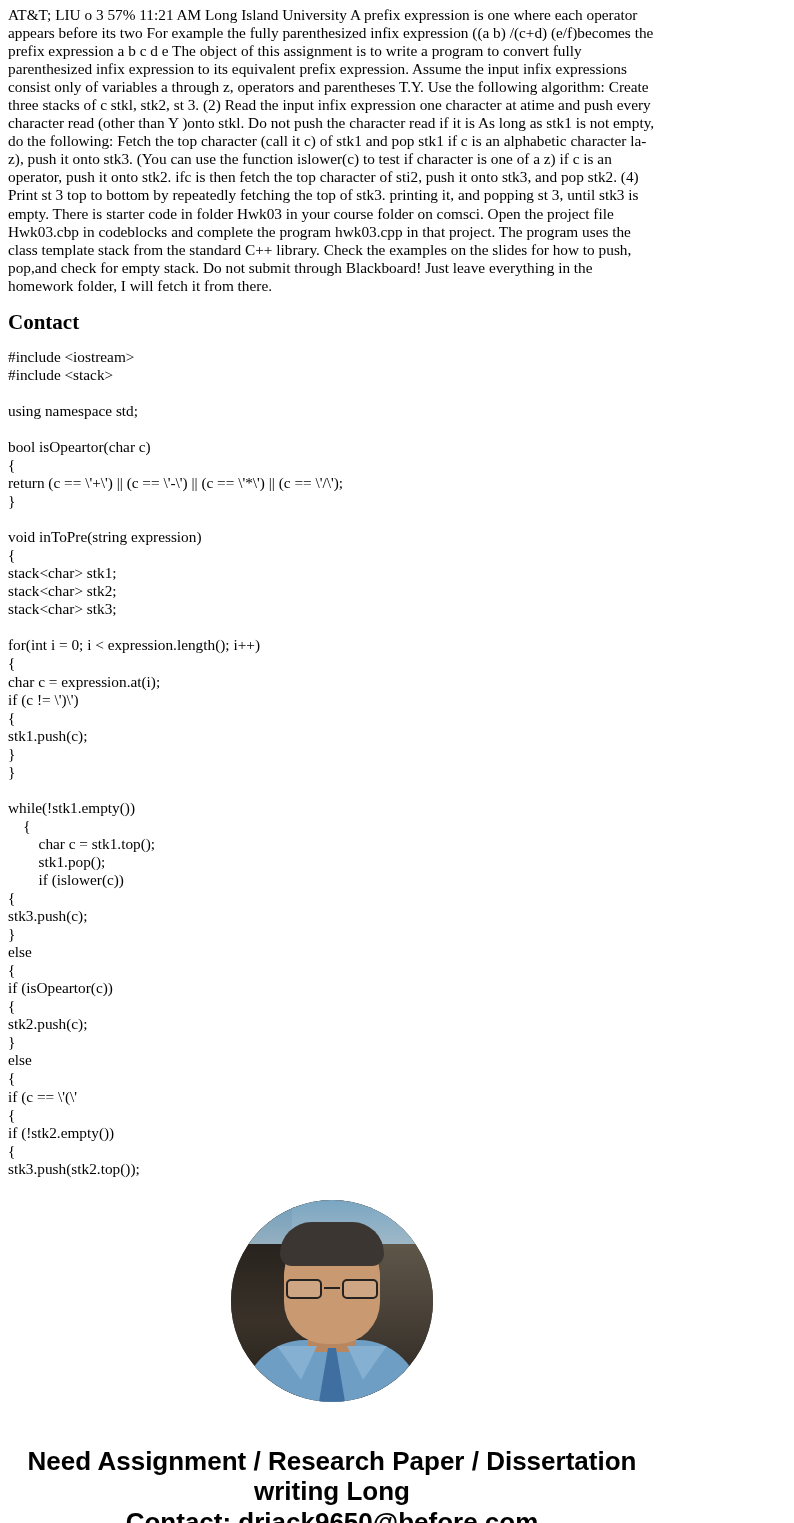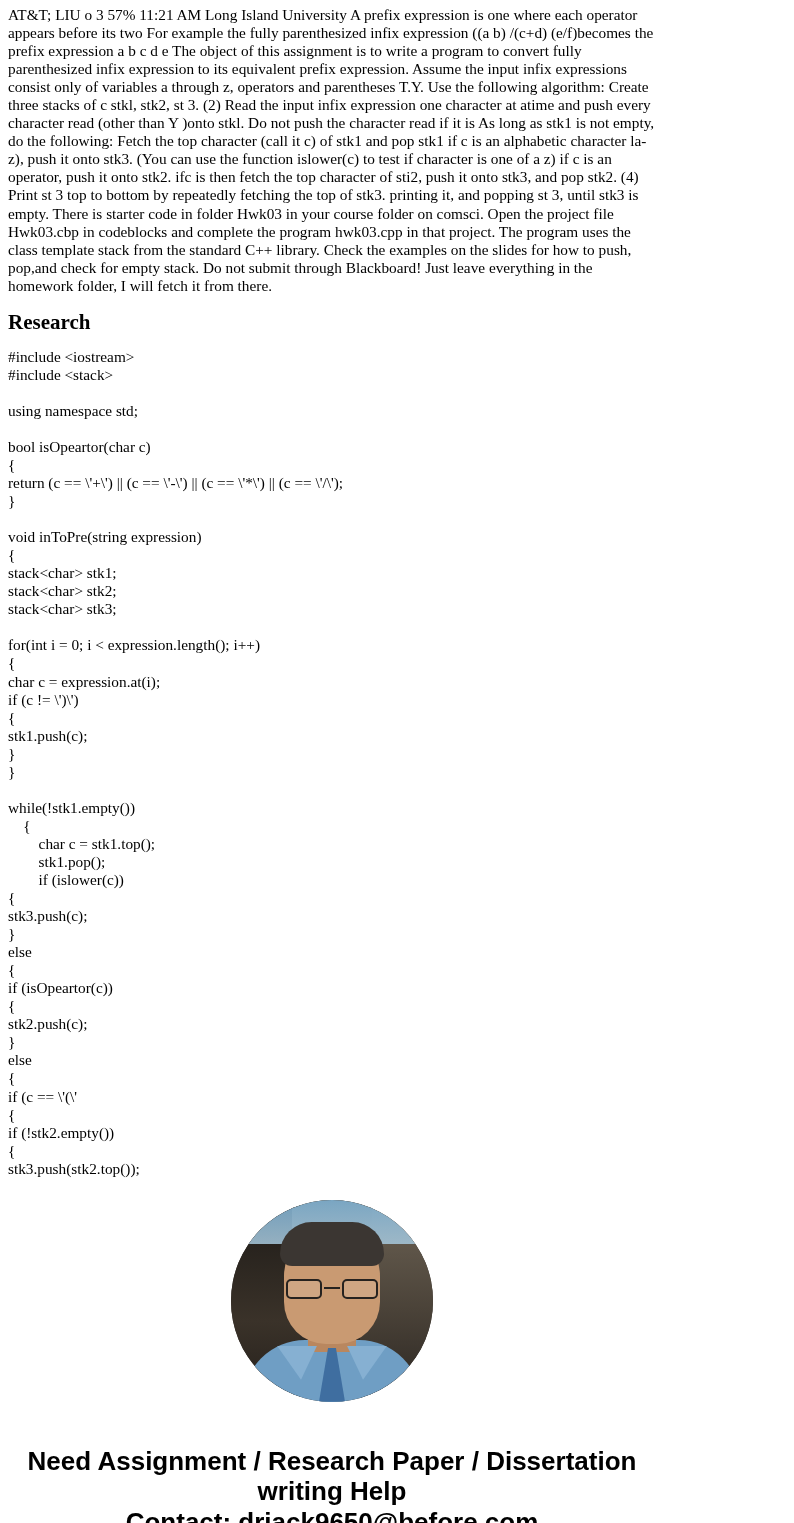--- a/index.html
+++ b/index.html
@@ -180,21 +180,21 @@
     display: block;
   }
 </style>
 </head>
 <body>
 
 <div class="page">
 
   <p class="intro">AT&amp;T; LIU o 3 57% 11:21 AM Long Island University A prefix expression is one where each operator appears before its two For example the fully parenthesized infix expression ((a b) /(c+d) (e/f)becomes the prefix expression a b c d e The object of this assignment is to write a program to convert fully parenthesized infix expression to its equivalent prefix expression. Assume the input infix expressions consist only of variables a through z, operators and parentheses T.Y. Use the following algorithm: Create three stacks of c stkl, stk2, st 3. (2) Read the input infix expression one character at atime and push every character read (other than Y )onto stkl. Do not push the character read if it is As long as stk1 is not empty, do the following: Fetch the top character (call it c) of stk1 and pop stk1 if c is an alphabetic character la-z), push it onto stk3. (You can use the function islower(c) to test if character is one of a z) if c is an operator, push it onto stk2. ifc is then fetch the top character of sti2, push it onto stk3, and pop stk2. (4) Print st 3 top to bottom by repeatedly fetching the top of stk3. printing it, and popping st 3, until stk3 is empty. There is starter code in folder Hwk03 in your course folder on comsci. Open the project file Hwk03.cbp in codeblocks and complete the program hwk03.cpp in that project. The program uses the class template stack from the standard C++ library. Check the examples on the slides for how to push, pop,and check for empty stack. Do not submit through Blackboard! Just leave everything in the homework folder, I will fetch it from there.</p>
 
-  <h2 class="solution">Research</h2>
+  <h2 class="solution">Contact</h2>
 
   <div class="code clip" id="code-block"><div class="code-line">#include &lt;iostream&gt;</div><div class="code-line">#include &lt;stack&gt;</div><div class="code-blank"></div><div class="code-line">using namespace std;</div><div class="code-blank"></div><div class="code-line">bool isOpeartor(char c)</div><div class="code-line">{</div><div class="code-line">return (c == \'+\') || (c == \'-\') || (c == \'*\') || (c == \'/\');</div><div class="code-line">}</div><div class="code-blank"></div><div class="code-line">void inToPre(string expression)</div><div class="code-line">{</div><div class="code-line">stack&lt;char&gt; stk1;</div><div class="code-line">stack&lt;char&gt; stk2;</div><div class="code-line">stack&lt;char&gt; stk3;</div><div class="code-blank"></div><div class="code-line">for(int i = 0; i &lt; expression.length(); i++)</div><div class="code-line">{</div><div class="code-line">char c = expression.at(i);</div><div class="code-line">if (c != \')\')</div><div class="code-line">{</div><div class="code-line">stk1.push(c);</div><div class="code-line">}</div><div class="code-line">}</div><div class="code-blank"></div><div class="code-line">while(!stk1.empty())</div><div class="code-line">    {</div><div class="code-line">        char c = stk1.top();</div><div class="code-line">        stk1.pop();</div><div class="code-line">        if (islower(c))</div><div class="code-line">{</div><div class="code-line">stk3.push(c);</div><div class="code-line">}</div><div class="code-line">else</div><div class="code-line">{</div><div class="code-line">if (isOpeartor(c))</div><div class="code-line">{</div><div class="code-line">stk2.push(c);</div><div class="code-line">}</div><div class="code-line">else</div><div class="code-line">{</div><div class="code-line">if (c == \'(\'</div><div class="code-line">{</div><div class="code-line">if (!stk2.empty())</div><div class="code-line">{</div><div class="code-line">stk3.push(stk2.top());</div></div>
 
   <div class="photo-wrap">
     <div class="avatar">
       <div class="bg-left"></div>
       <div class="bg-right"></div>
       <div class="bg-mid"></div>
       <div class="sky"></div>
       <div class="shirt"></div>
@@ -206,17 +206,17 @@
       <div class="hair"></div>
       <div class="glasses">
         <div class="lens l"></div>
         <div class="bridge"></div>
         <div class="lens r"></div>
       </div>
     </div>
   </div>
 
   <div class="promo">
-    <span>Need Assignment / Research Paper / Dissertation writing Help</span>
+    <span>Need Assignment / Research Paper / Dissertation writing Long</span>
     <span class="line2">Contact: drjack9650@before.com</span>
   </div>
 
 </div>
 
 </body></html>

